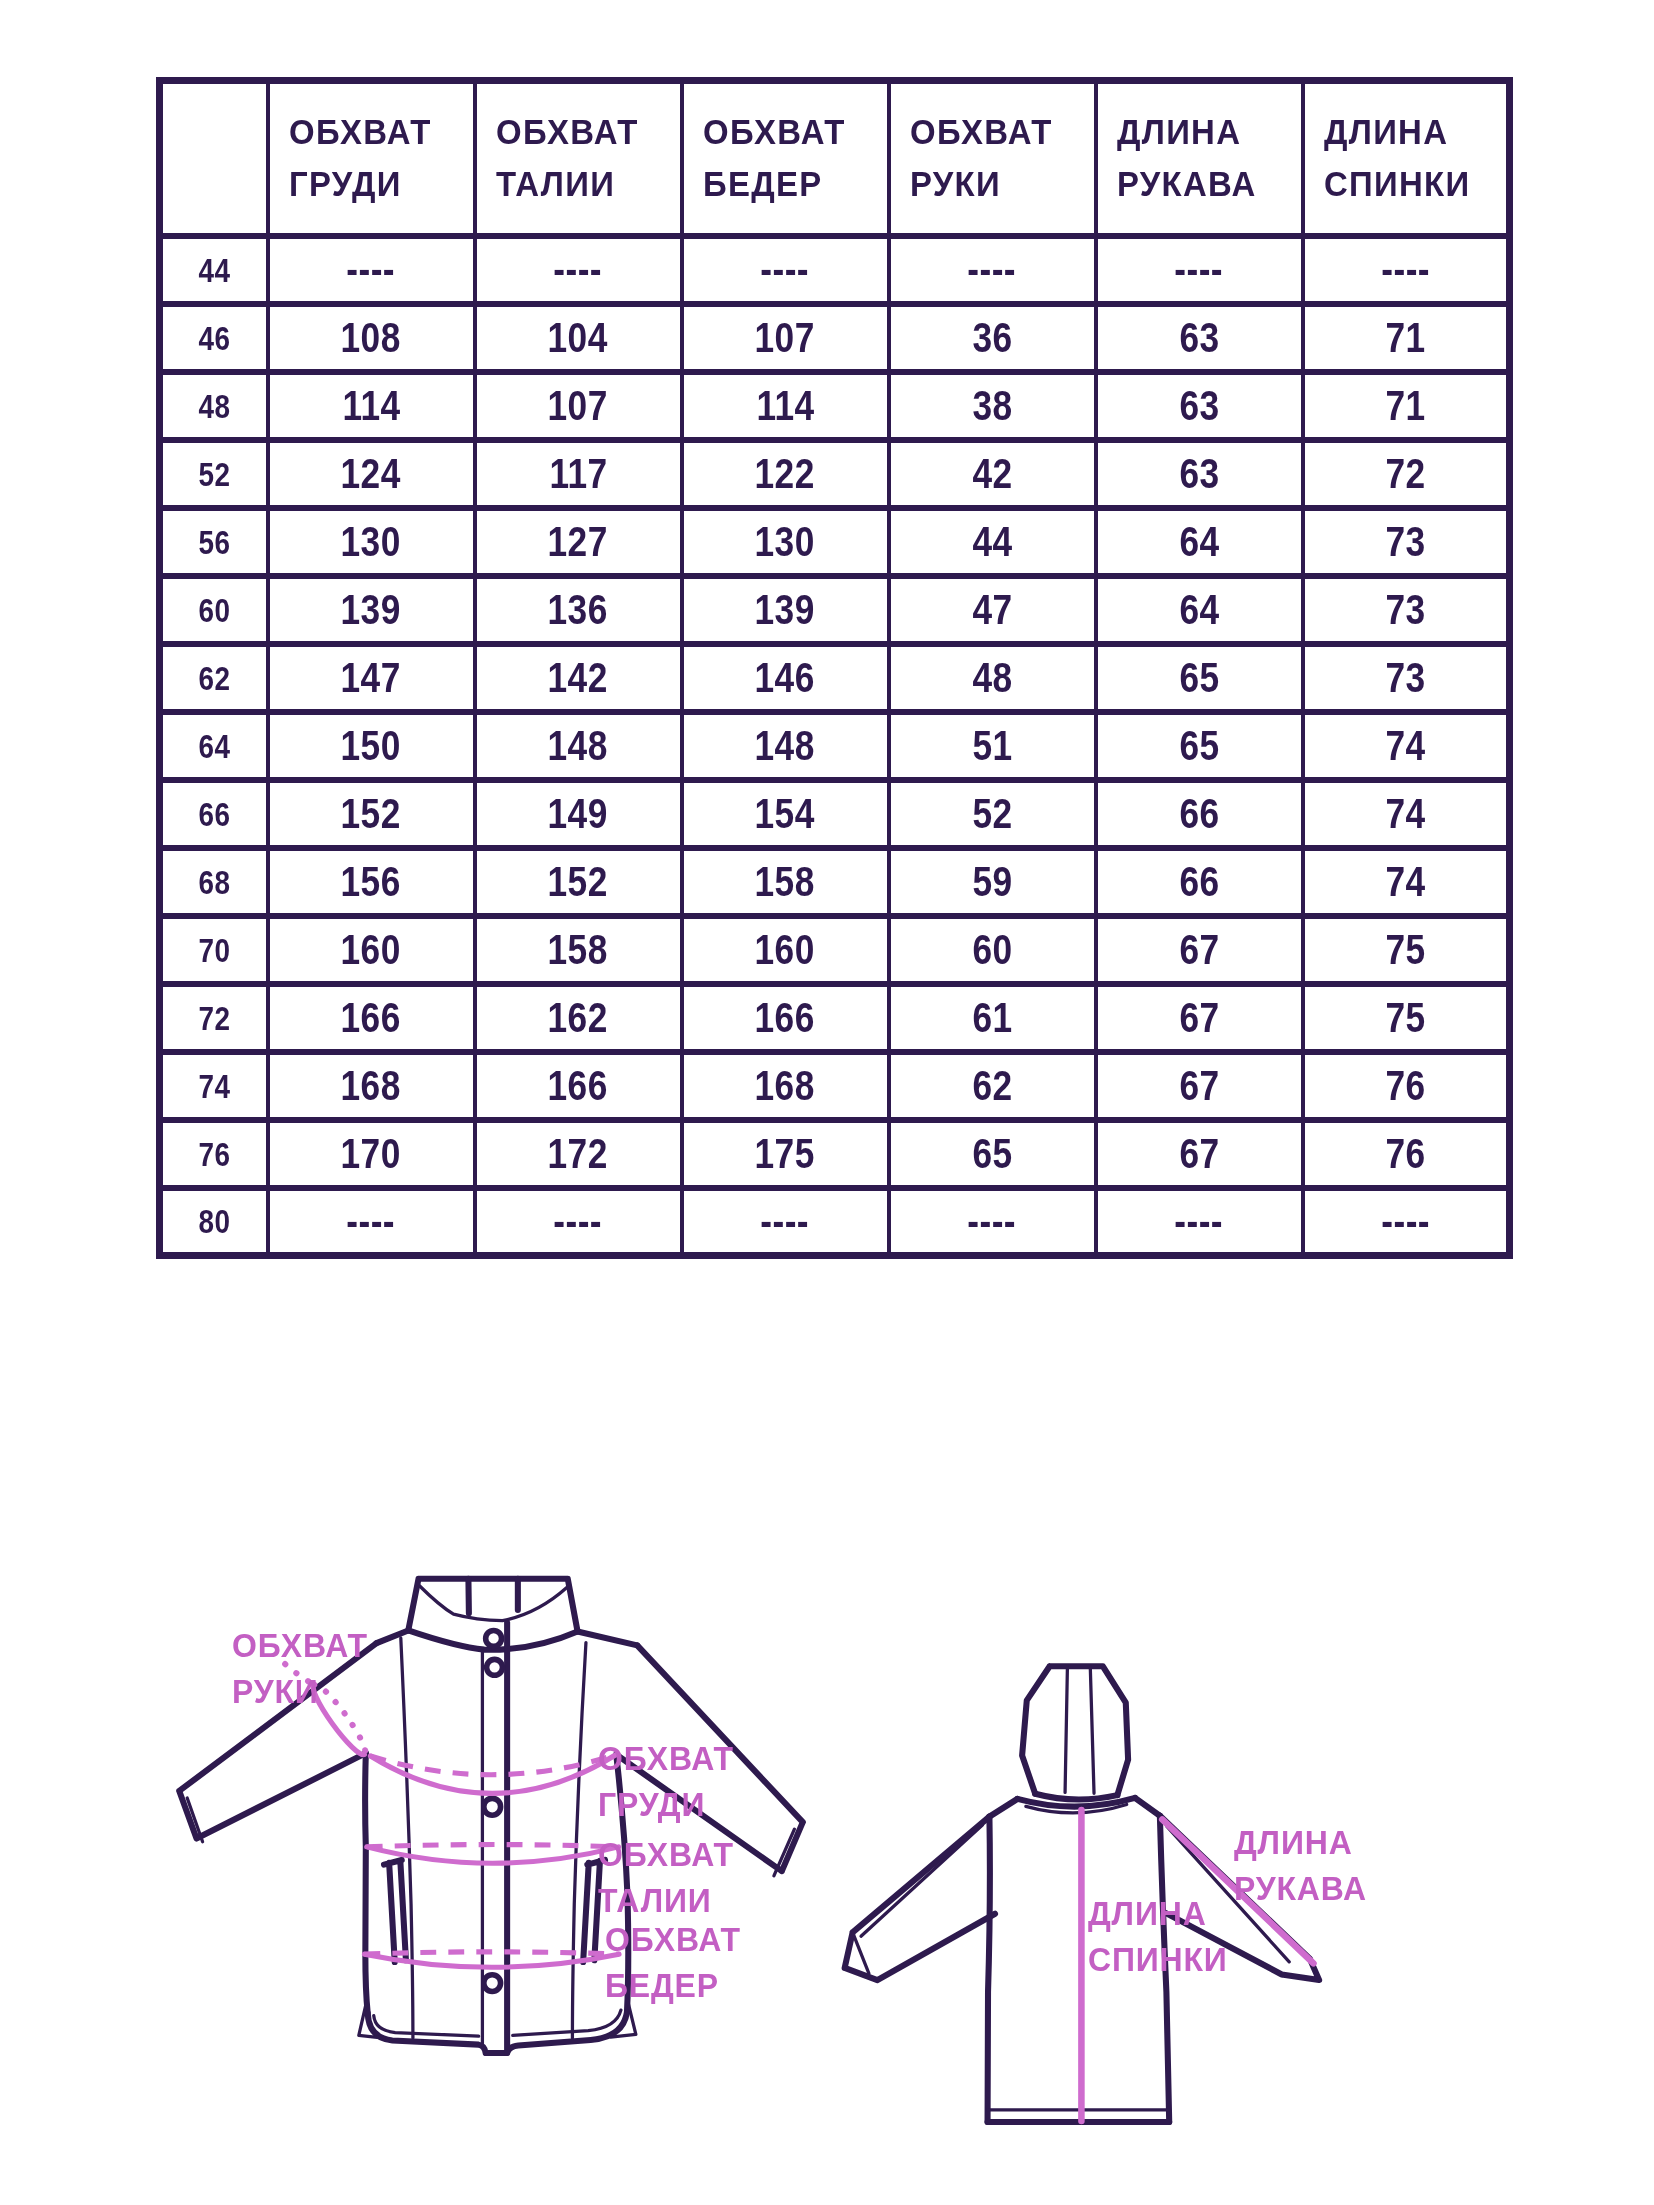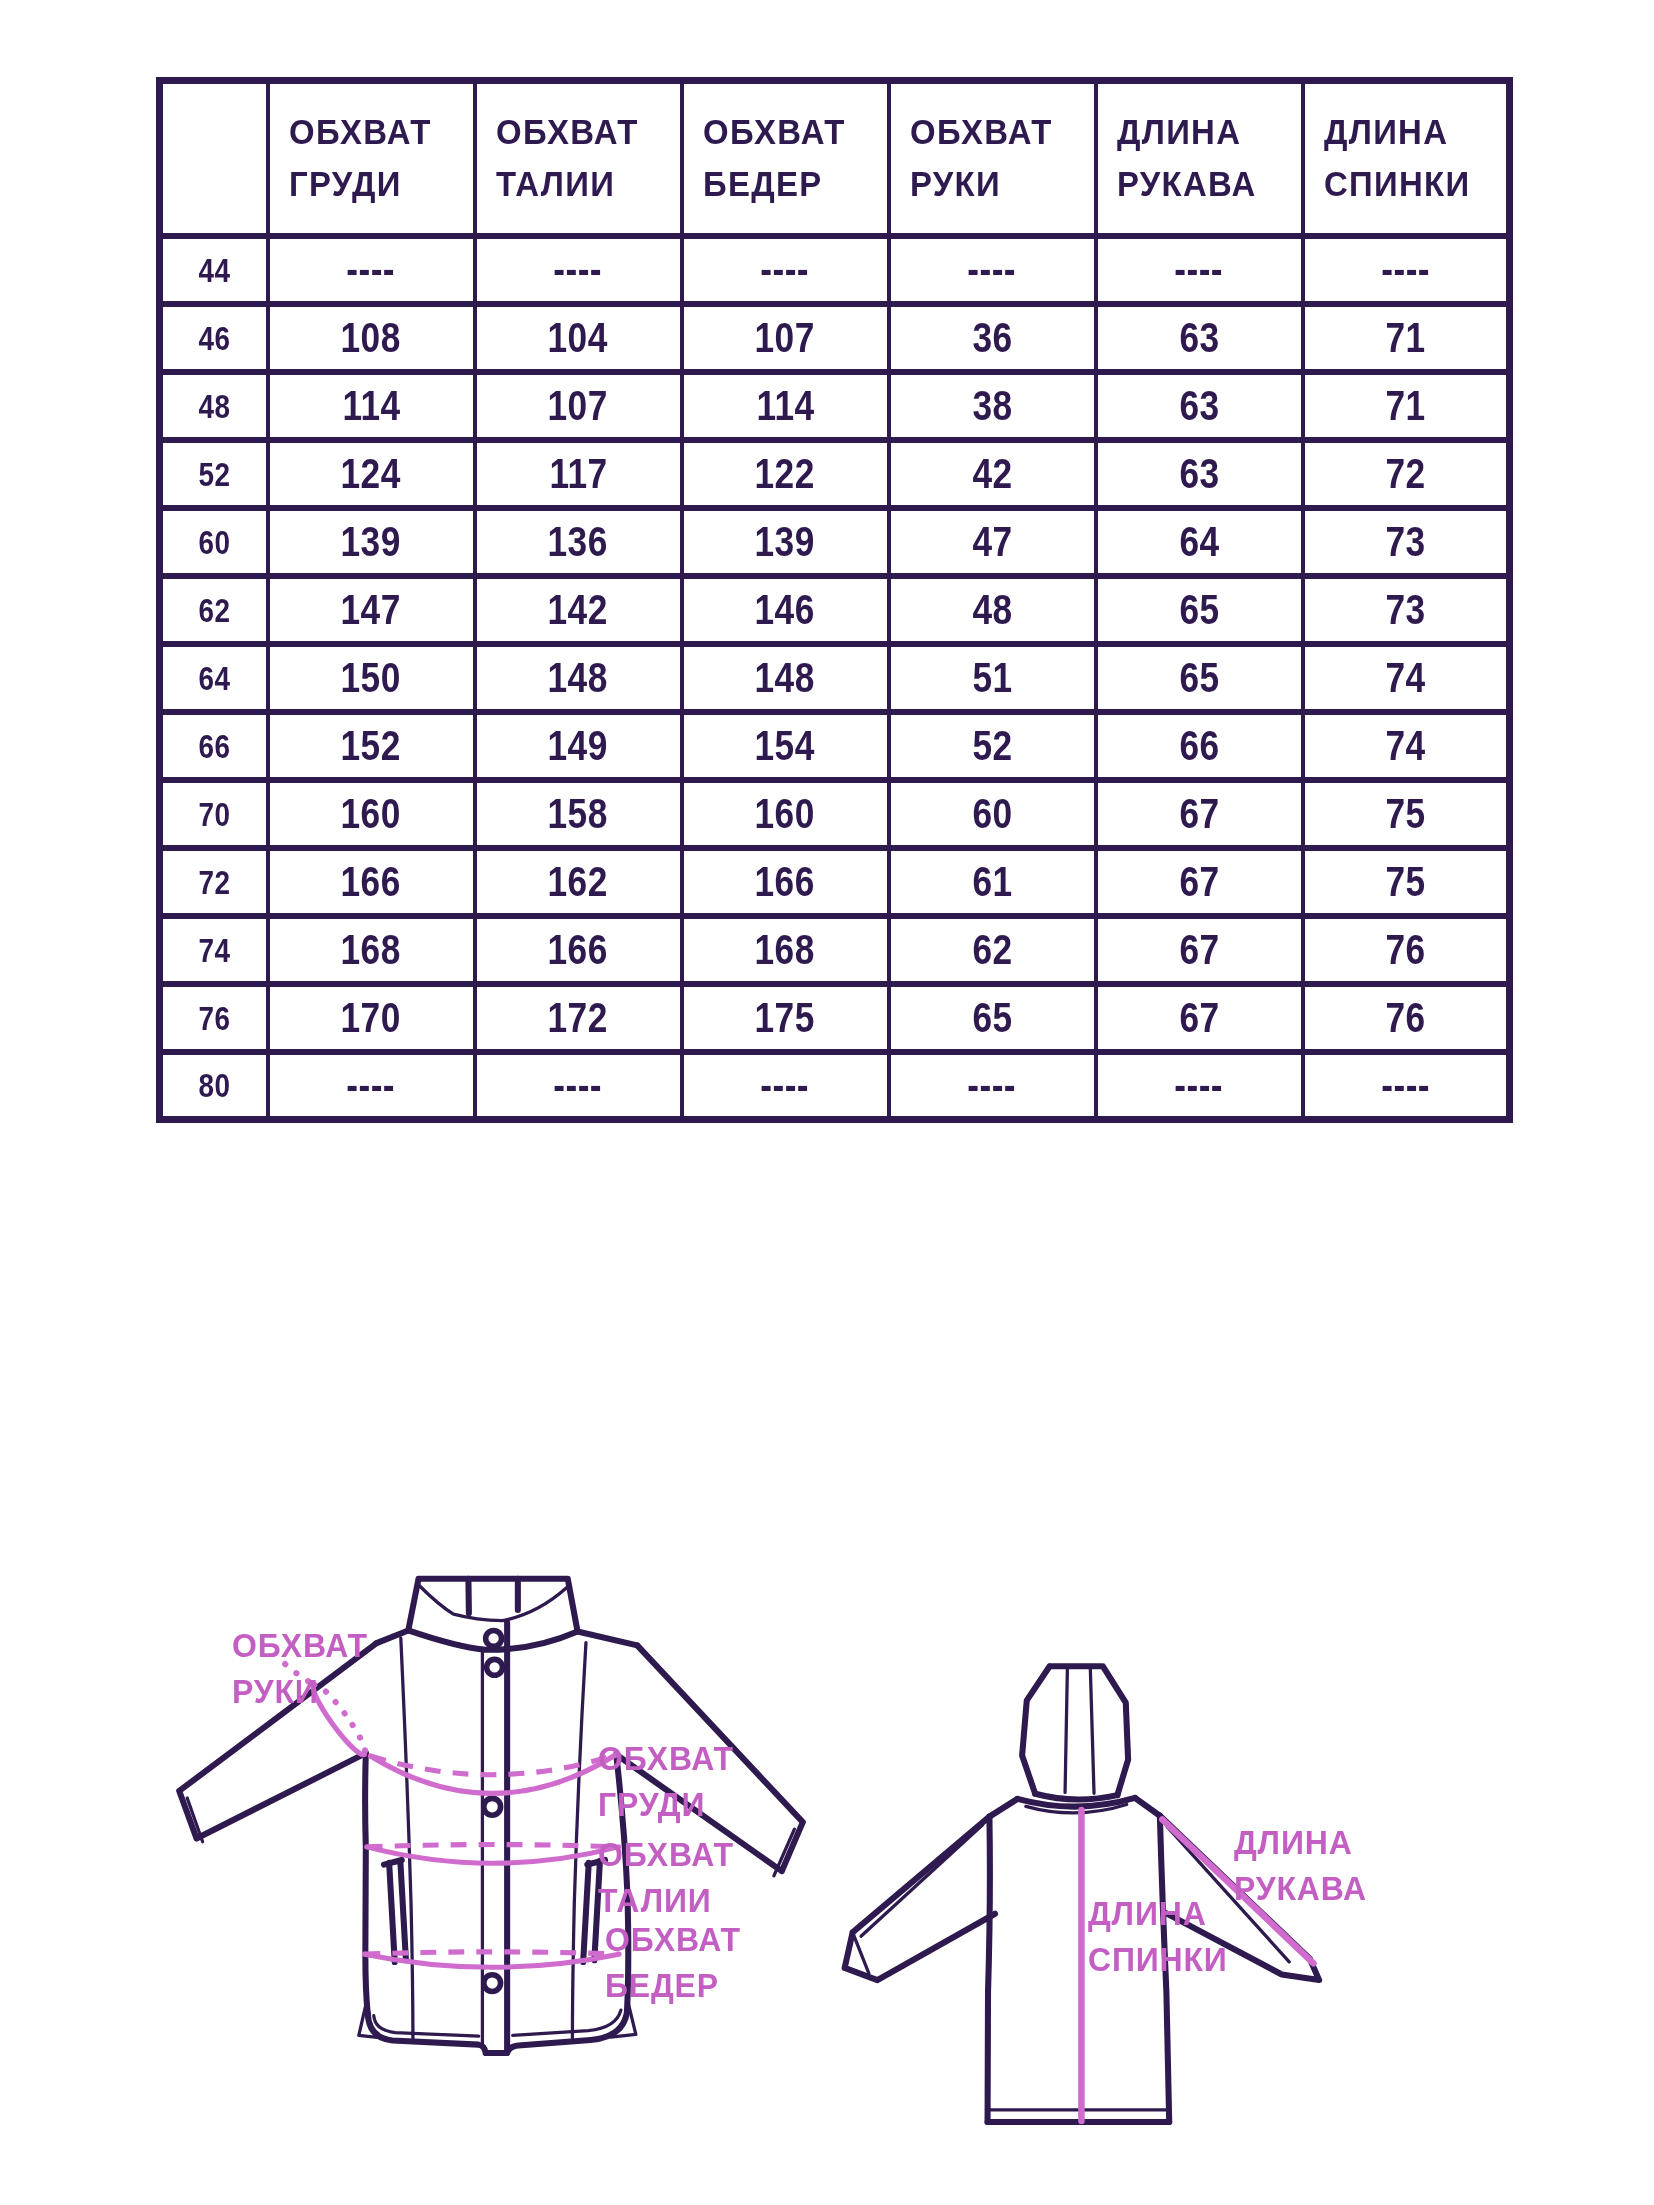--- a/index.html
+++ b/index.html
@@ -132,20 +132,29 @@
         <tr>
           <td class="size-cell"><span class="num">52</span></td>
           <td class="val-cell"><span class="num">124</span></td>
           <td class="val-cell"><span class="num">117</span></td>
           <td class="val-cell"><span class="num">122</span></td>
           <td class="val-cell"><span class="num">42</span></td>
           <td class="val-cell"><span class="num">63</span></td>
           <td class="val-cell"><span class="num">72</span></td>
         </tr>
         <tr>
+          <td class="size-cell"><span class="num">56</span></td>
+          <td class="val-cell"><span class="num">130</span></td>
+          <td class="val-cell"><span class="num">127</span></td>
+          <td class="val-cell"><span class="num">130</span></td>
+          <td class="val-cell"><span class="num">44</span></td>
+          <td class="val-cell"><span class="num">64</span></td>
+          <td class="val-cell"><span class="num">73</span></td>
+        </tr>
+        <tr>
           <td class="size-cell"><span class="num">60</span></td>
           <td class="val-cell"><span class="num">139</span></td>
           <td class="val-cell"><span class="num">136</span></td>
           <td class="val-cell"><span class="num">139</span></td>
           <td class="val-cell"><span class="num">47</span></td>
           <td class="val-cell"><span class="num">64</span></td>
           <td class="val-cell"><span class="num">73</span></td>
         </tr>
         <tr>
           <td class="size-cell"><span class="num">62</span></td>
@@ -168,20 +177,29 @@
         <tr>
           <td class="size-cell"><span class="num">66</span></td>
           <td class="val-cell"><span class="num">152</span></td>
           <td class="val-cell"><span class="num">149</span></td>
           <td class="val-cell"><span class="num">154</span></td>
           <td class="val-cell"><span class="num">52</span></td>
           <td class="val-cell"><span class="num">66</span></td>
           <td class="val-cell"><span class="num">74</span></td>
         </tr>
         <tr>
+          <td class="size-cell"><span class="num">68</span></td>
+          <td class="val-cell"><span class="num">156</span></td>
+          <td class="val-cell"><span class="num">152</span></td>
+          <td class="val-cell"><span class="num">158</span></td>
+          <td class="val-cell"><span class="num">59</span></td>
+          <td class="val-cell"><span class="num">66</span></td>
+          <td class="val-cell"><span class="num">74</span></td>
+        </tr>
+        <tr>
           <td class="size-cell"><span class="num">70</span></td>
           <td class="val-cell"><span class="num">160</span></td>
           <td class="val-cell"><span class="num">158</span></td>
           <td class="val-cell"><span class="num">160</span></td>
           <td class="val-cell"><span class="num">60</span></td>
           <td class="val-cell"><span class="num">67</span></td>
           <td class="val-cell"><span class="num">75</span></td>
         </tr>
         <tr>
           <td class="size-cell"><span class="num">72</span></td>

